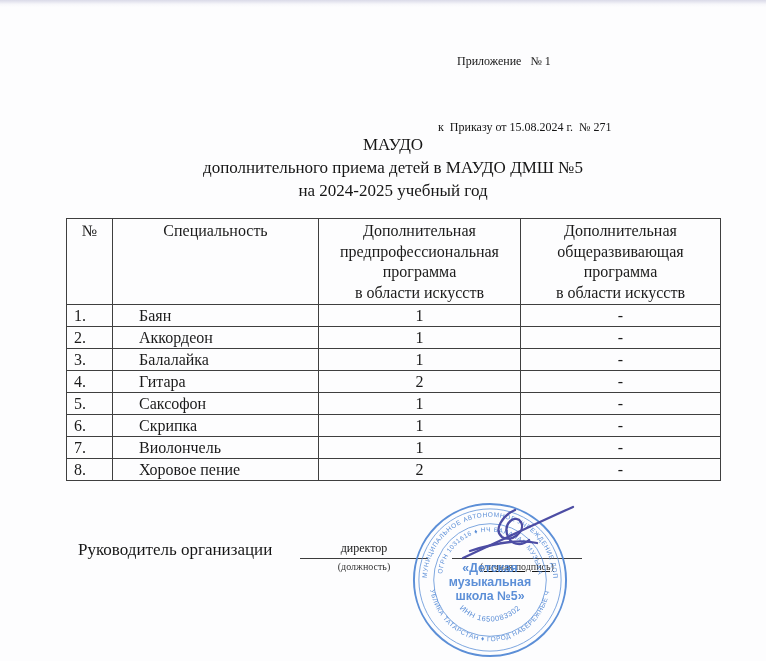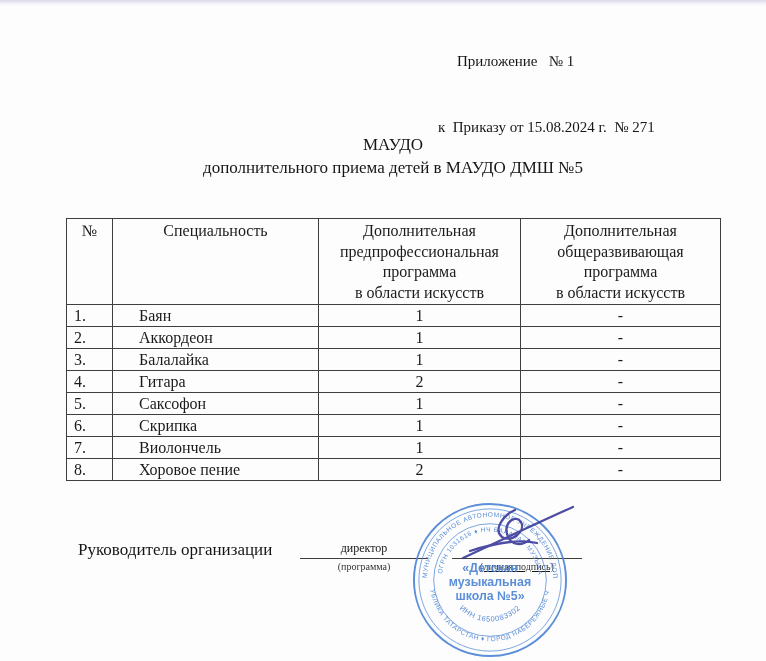--- a/index.html
+++ b/index.html
@@ -12,21 +12,21 @@
     position:relative;
   }
   .page{position:absolute;inset:0;}
   .scan-edge{
     position:absolute;top:0;left:0;width:766px;height:7px;
     background:linear-gradient(to bottom, rgba(175,175,205,0.45), rgba(200,200,225,0.12) 60%, transparent);
   }
   
   .doc-header{
     position:absolute;left:438px;top:6px;
-    font-size:15px;line-height:22px;white-space:pre-wrap;
+    font-size:12px;line-height:22px;white-space:pre-wrap;
   }
   .doc-header .l1{padding-left:19px;}
   
   .doc-title{
     position:absolute;left:66px;top:133px;width:654px;
     text-align:center;font-size:17px;line-height:23px;
   }
   
   table.plan{
     position:absolute;left:66px;top:218px;width:654px;
@@ -72,20 +72,21 @@
   <div class="scan-edge"></div>
 
   <div class="doc-header">
     <div class="l1">Приложение   № 1</div>
     <div class="l2">к  Приказу от 15.08.2024 г.  № 271</div>
   </div>
 
   <div class="doc-title">
     <div>МАУДО</div>
     <div>дополнительного приема детей в МАУДО ДМШ №5</div>
+    <div>на 2024-2025 учебный год</div>
   </div>
 
   <table class="plan">
     <colgroup>
       <col style="width:46px">
         <col style="width:206px">
         <col style="width:202px">
         <col style="width:200px">
     </colgroup>
     <thead>
@@ -152,21 +153,21 @@
         <td class="c-val">-</td>
       </tr>
     </tbody>
   </table>
 
   <div class="sig-label">Руководитель организации</div>
 
   <div class="sig-field f-position">
     <div class="val">директор</div>
     <div class="line"></div>
-    <div class="cap">(программа)</div>
+    <div class="cap">(должность)</div>
   </div>
 
   <div class="sig-field f-sign">
     <div class="val"></div>
     <div class="line"></div>
     <div class="cap">(личная подпись)</div>
   </div>
 
 
   <svg class="stamp-svg" width="176" height="160" viewBox="0 0 176 162">

